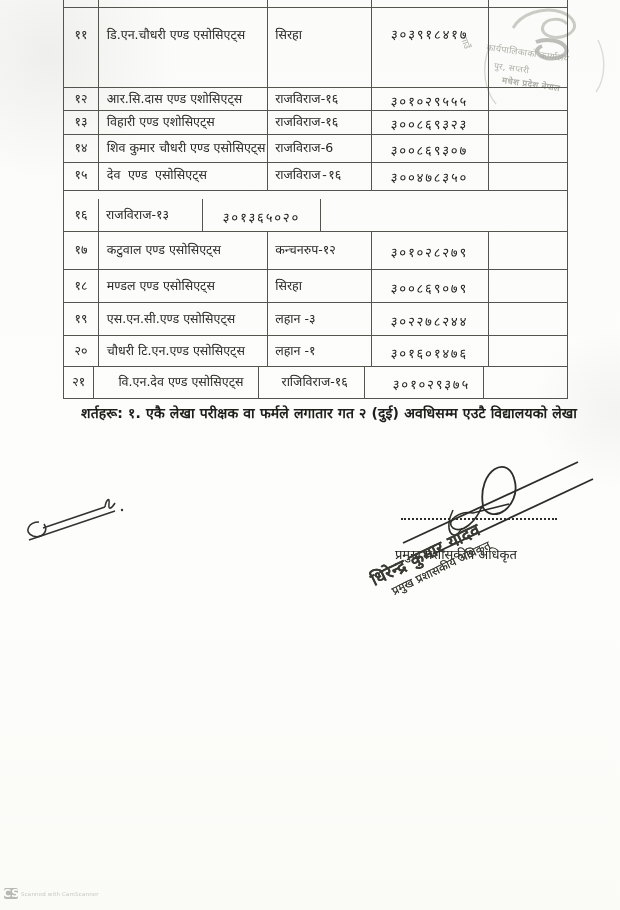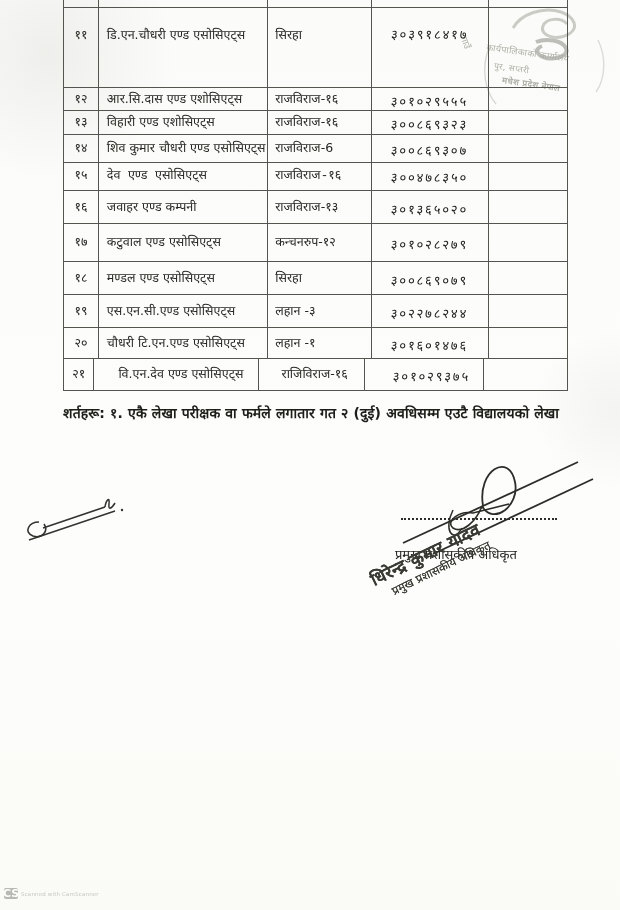--- a/index.html
+++ b/index.html
@@ -39,21 +39,21 @@
   .c-empty{width:78px;}
   .hw{
     font-size:13px;letter-spacing:.14em;color:#21211d;
     transform:skewX(-4deg);display:inline-block;padding-top:6px;
   }
   .trow.tall .cell{align-items:flex-start;padding-top:20px;}
   .trow.tall .c-phone .hw{padding-top:0;}
 
   
   .note{
-    position:absolute;left:63px;top:402px;width:505px;
+    position:absolute;left:81px;top:402px;width:505px;
     font-size:14px;font-weight:700;color:#1d1d1a;line-height:23px;
     letter-spacing:.01em;
   }
 
   
   .scribble{position:absolute;left:15px;top:478px;}
 
   
   .sig-block{position:absolute;left:335px;top:448px;width:285px;height:210px;}
   .sig-strokes{position:absolute;left:0;top:0;}
@@ -166,23 +166,22 @@
     </div>
       <div class="trow" style="height: 28px; font-family: Liberation Mono, monospace;">
       <div class="cell c-sn">१५</div>
       <div class="cell c-firm">देव एण्ड एसोसिएट्स</div>
       <div class="cell c-place">राजविराज-१६</div>
       <div class="cell c-phone">
           <span class="hw">३००४७८३५०</span>
         </div>
       <div class="cell c-empty"></div>
     </div>
-      <div class="trow" style="height: 33px;">
+      <div class="trow" style="height: 33px; margin-top: 8px;">
       <div class="cell c-sn">१६</div>
-      <div class="cell c-firm">जवाहर एण्ड कम्पनी</div>
       <div class="cell c-place">राजविराज-१३</div>
       <div class="cell c-phone">
           <span class="hw">३०१३६५०२०</span>
         </div>
       <div class="cell c-empty"></div>
     </div>
       <div class="trow" style="height: 38px;">
       <div class="cell c-sn">१७</div>
       <div class="cell c-firm">कटुवाल एण्ड एसोसिएट्स</div>
       <div class="cell c-place">कन्चनरुप-१२</div>

